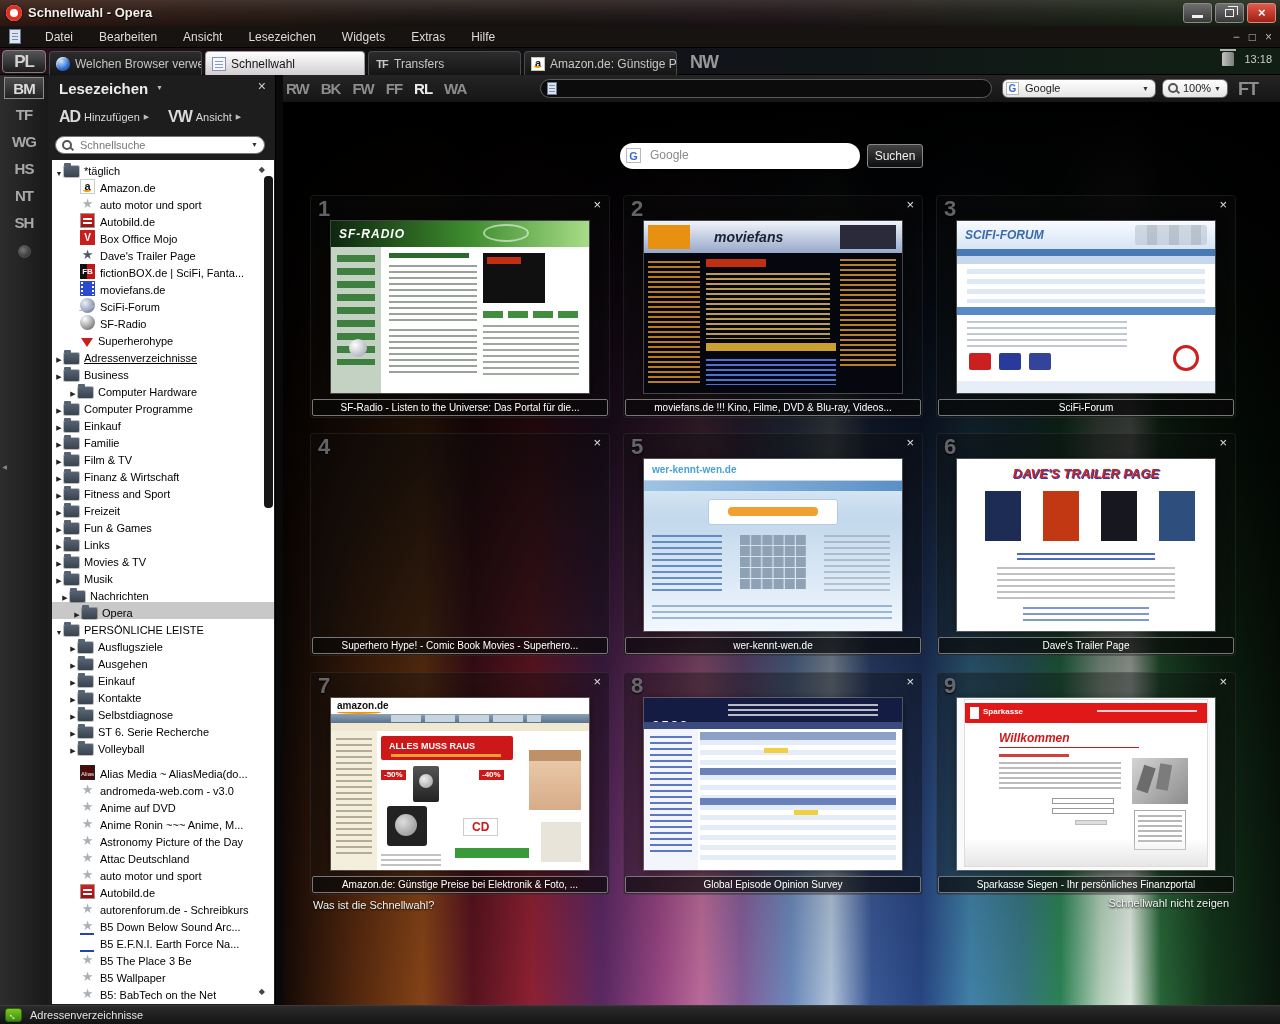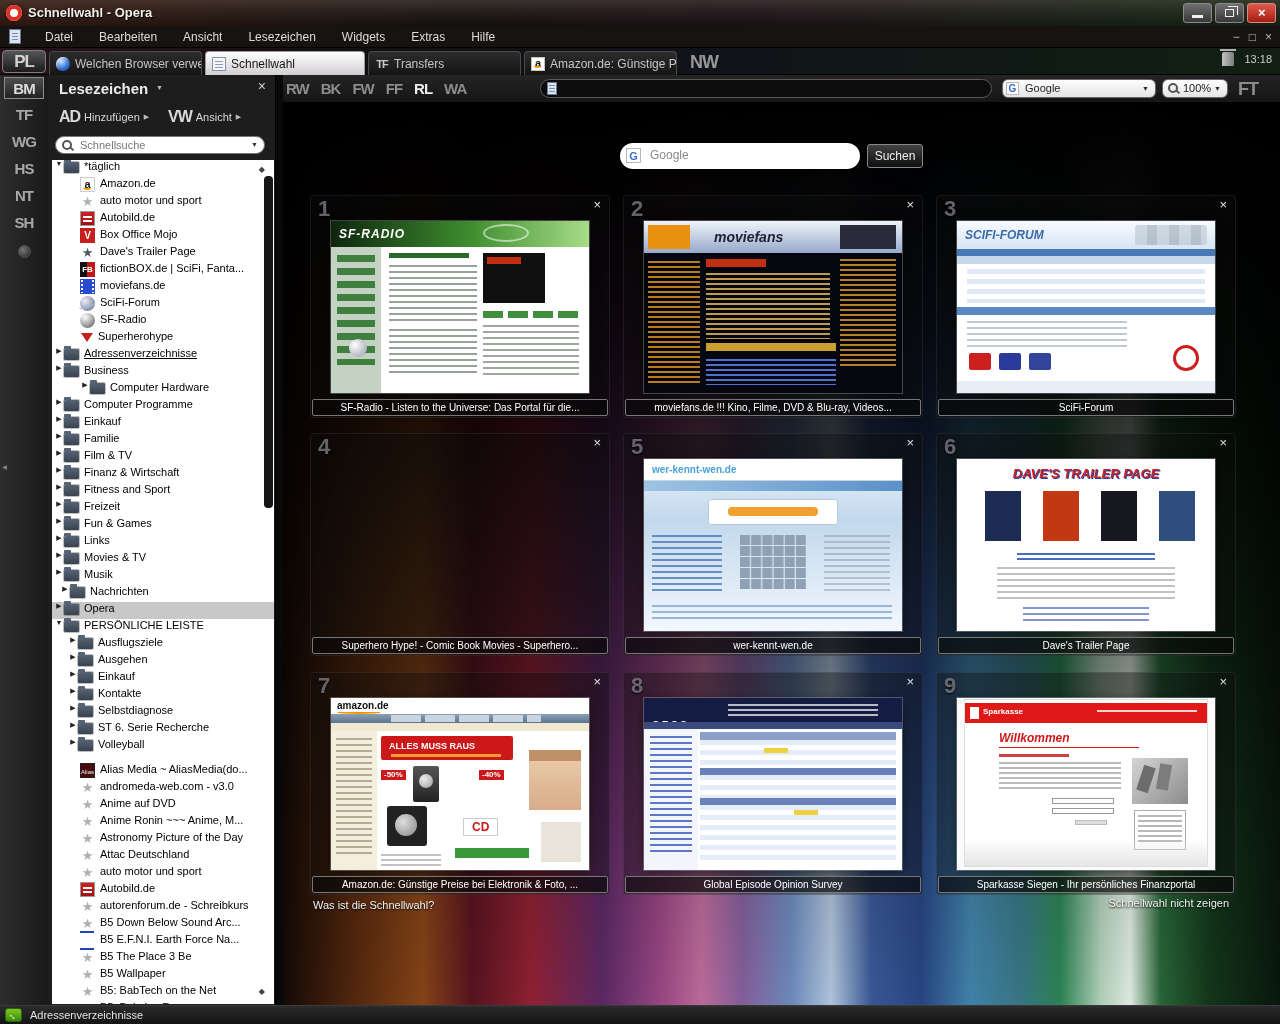--- a/index.html
+++ b/index.html
@@ -113,21 +113,21 @@
   .tool-label{font-size:11px;}
   .tool-arrow{font-size:7px;color:#bbb;}
   .ad-btn{left:11px;} .vw-btn{left:120px;}
   .sb-search{position:absolute;left:7px;top:61px;width:210px;height:18px;background:#fff;border:1px solid #777;border-radius:9px;}
   .sb-search .mag{left:5px;top:2px;}
   .sb-search input{position:absolute;left:22px;top:0;width:164px;height:16px;border:none;outline:none;background:transparent;
     font-size:11px;color:#333;font-family:inherit;}
   .sb-search input::placeholder{color:#777;}
   .sb-search .dd-arrow{line-height:16px;}
   .bm-list-wrap{position:absolute;left:4px;right:1px;top:85px;bottom:1px;background:#fff;overflow:hidden;}
-  .bm-row{height:17px;display:flex;align-items:flex-start;font-size:11px;color:#000;white-space:nowrap;}
+  .bm-row{height:17px;display:flex;align-items:flex-end;font-size:11px;color:#000;white-space:nowrap;}
   .bm-row.sel{background:#c8c8c8;}
   .exp{width:10px;font-size:7px;color:#222;text-align:center;flex:none;}
   .bm-label{margin-left:5px;overflow:hidden;}
   .bm-label.u{text-decoration:underline;}
   .bmic{width:15px;height:15px;position:relative;flex:none;text-align:center;font-style:normal;}
   .bmic-folder{width:15px;height:11px;margin-top:2px;background:linear-gradient(#566374,#39434f);border-radius:1px;box-shadow:0 0 0 1px rgba(0,0,0,.25);}
   .bmic-folder:before{content:"";position:absolute;left:0;top:-3px;width:7px;height:3px;background:#566374;border-radius:1px 1px 0 0;}
   .bmic-star-gray:before,.bmic-star-dark:before,.bmic-star-underline:before{content:"★";font-size:13px;line-height:15px;}
   .bmic-star-gray:before,.bmic-star-underline:before{color:#a9b0b6;}
   .bmic-star-dark:before{color:#4d5a66;}
@@ -387,21 +387,21 @@
           <div class="bm-row" style="padding-left: 2px;">
     <span class="exp">▶</span>
     <i class="bmic bmic-folder"></i>
     <span class="bm-label u">Adressenverzeichnisse</span>
   </div>
           <div class="bm-row" style="padding-left: 2px;">
     <span class="exp">▶</span>
     <i class="bmic bmic-folder"></i>
     <span class="bm-label">Business</span>
   </div>
-          <div class="bm-row" style="padding-left: 2px; margin-left: 26px;">
+          <div class="bm-row" style="padding-left: 16px;">
     <span class="exp">▶</span>
     <i class="bmic bmic-folder"></i>
     <span class="bm-label">Computer Hardware</span>
   </div>
           <div class="bm-row" style="padding-left: 2px;">
     <span class="exp">▶</span>
     <i class="bmic bmic-folder"></i>
     <span class="bm-label">Computer Programme</span>
   </div>
           <div class="bm-row" style="padding-left: 2px;">
@@ -452,21 +452,21 @@
           <div class="bm-row" style="padding-left: 2px;">
     <span class="exp">▶</span>
     <i class="bmic bmic-folder"></i>
     <span class="bm-label">Musik</span>
   </div>
           <div class="bm-row" style="padding-left: 8px;">
     <span class="exp">▶</span>
     <i class="bmic bmic-folder"></i>
     <span class="bm-label">Nachrichten</span>
   </div>
-          <div class="bm-row sel" style="padding-left: 2px;">
+          <div class="bm-row sel" style="padding-left: 20px;">
     <span class="exp">▶</span>
     <i class="bmic bmic-folder"></i>
     <span class="bm-label">Opera</span>
   </div>
           <div class="bm-row" style="padding-left: 2px;">
     <span class="exp">▼</span>
     <i class="bmic bmic-folder"></i>
     <span class="bm-label">PERSÖNLICHE LEISTE</span>
   </div>
           <div class="bm-row" style="padding-left: 16px;">

